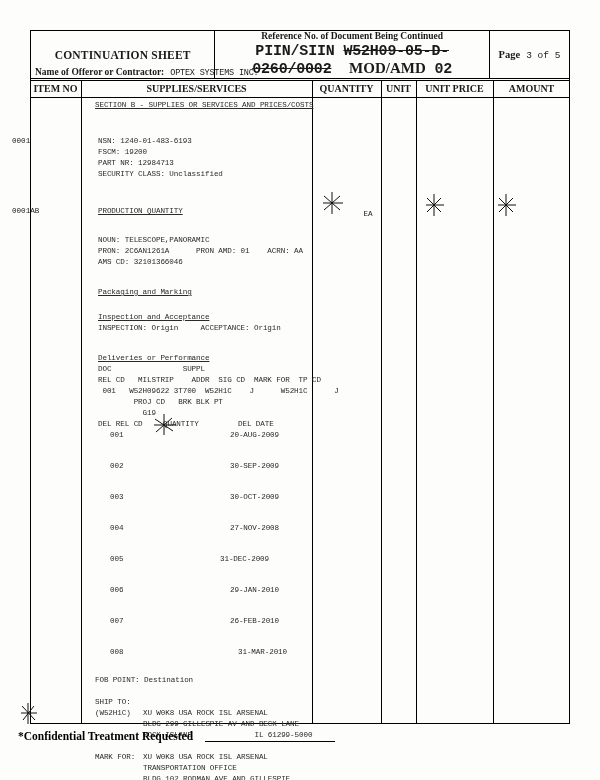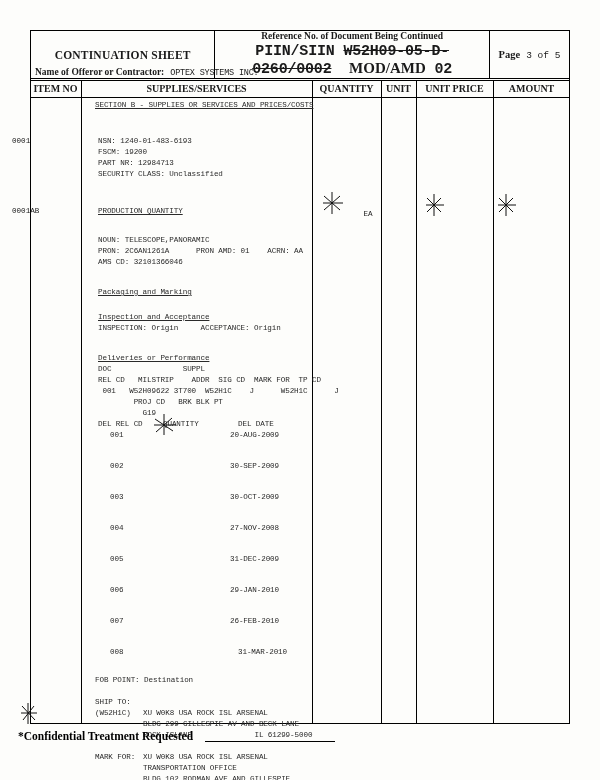--- a/index.html
+++ b/index.html
@@ -292,21 +292,21 @@
   <div class="blk mono" style="left:110px; top:462px;">002</div>
   <div class="blk mono" style="left:230px; top:462px;">30-SEP-2009</div>
 
   <div class="blk mono" style="left:110px; top:493px;">003</div>
   <div class="blk mono" style="left:230px; top:493px;">30-OCT-2009</div>
 
   <div class="blk mono" style="left:110px; top:524px;">004</div>
   <div class="blk mono" style="left:230px; top:524px;">27-NOV-2008</div>
 
   <div class="blk mono" style="left:110px; top:555px;">005</div>
-  <div class="blk mono" style="left:230px; top:555px;text-align:center;">31-DEC-2009</div>
+  <div class="blk mono" style="left:220px; top:555px;text-align:center;">31-DEC-2009</div>
 
   <div class="blk mono" style="left:110px; top:586px;">006</div>
   <div class="blk mono" style="left:230px; top:586px;">29-JAN-2010</div>
 
   <div class="blk mono" style="left:110px; top:617px;">007</div>
   <div class="blk mono" style="left:230px; top:617px;">26-FEB-2010</div>
 
   <div class="blk mono" style="left:110px; top:648px;">008</div>
   <div class="blk mono" style="left:230px; top:648px;margin-left:8px;">31-MAR-2010</div>
 

